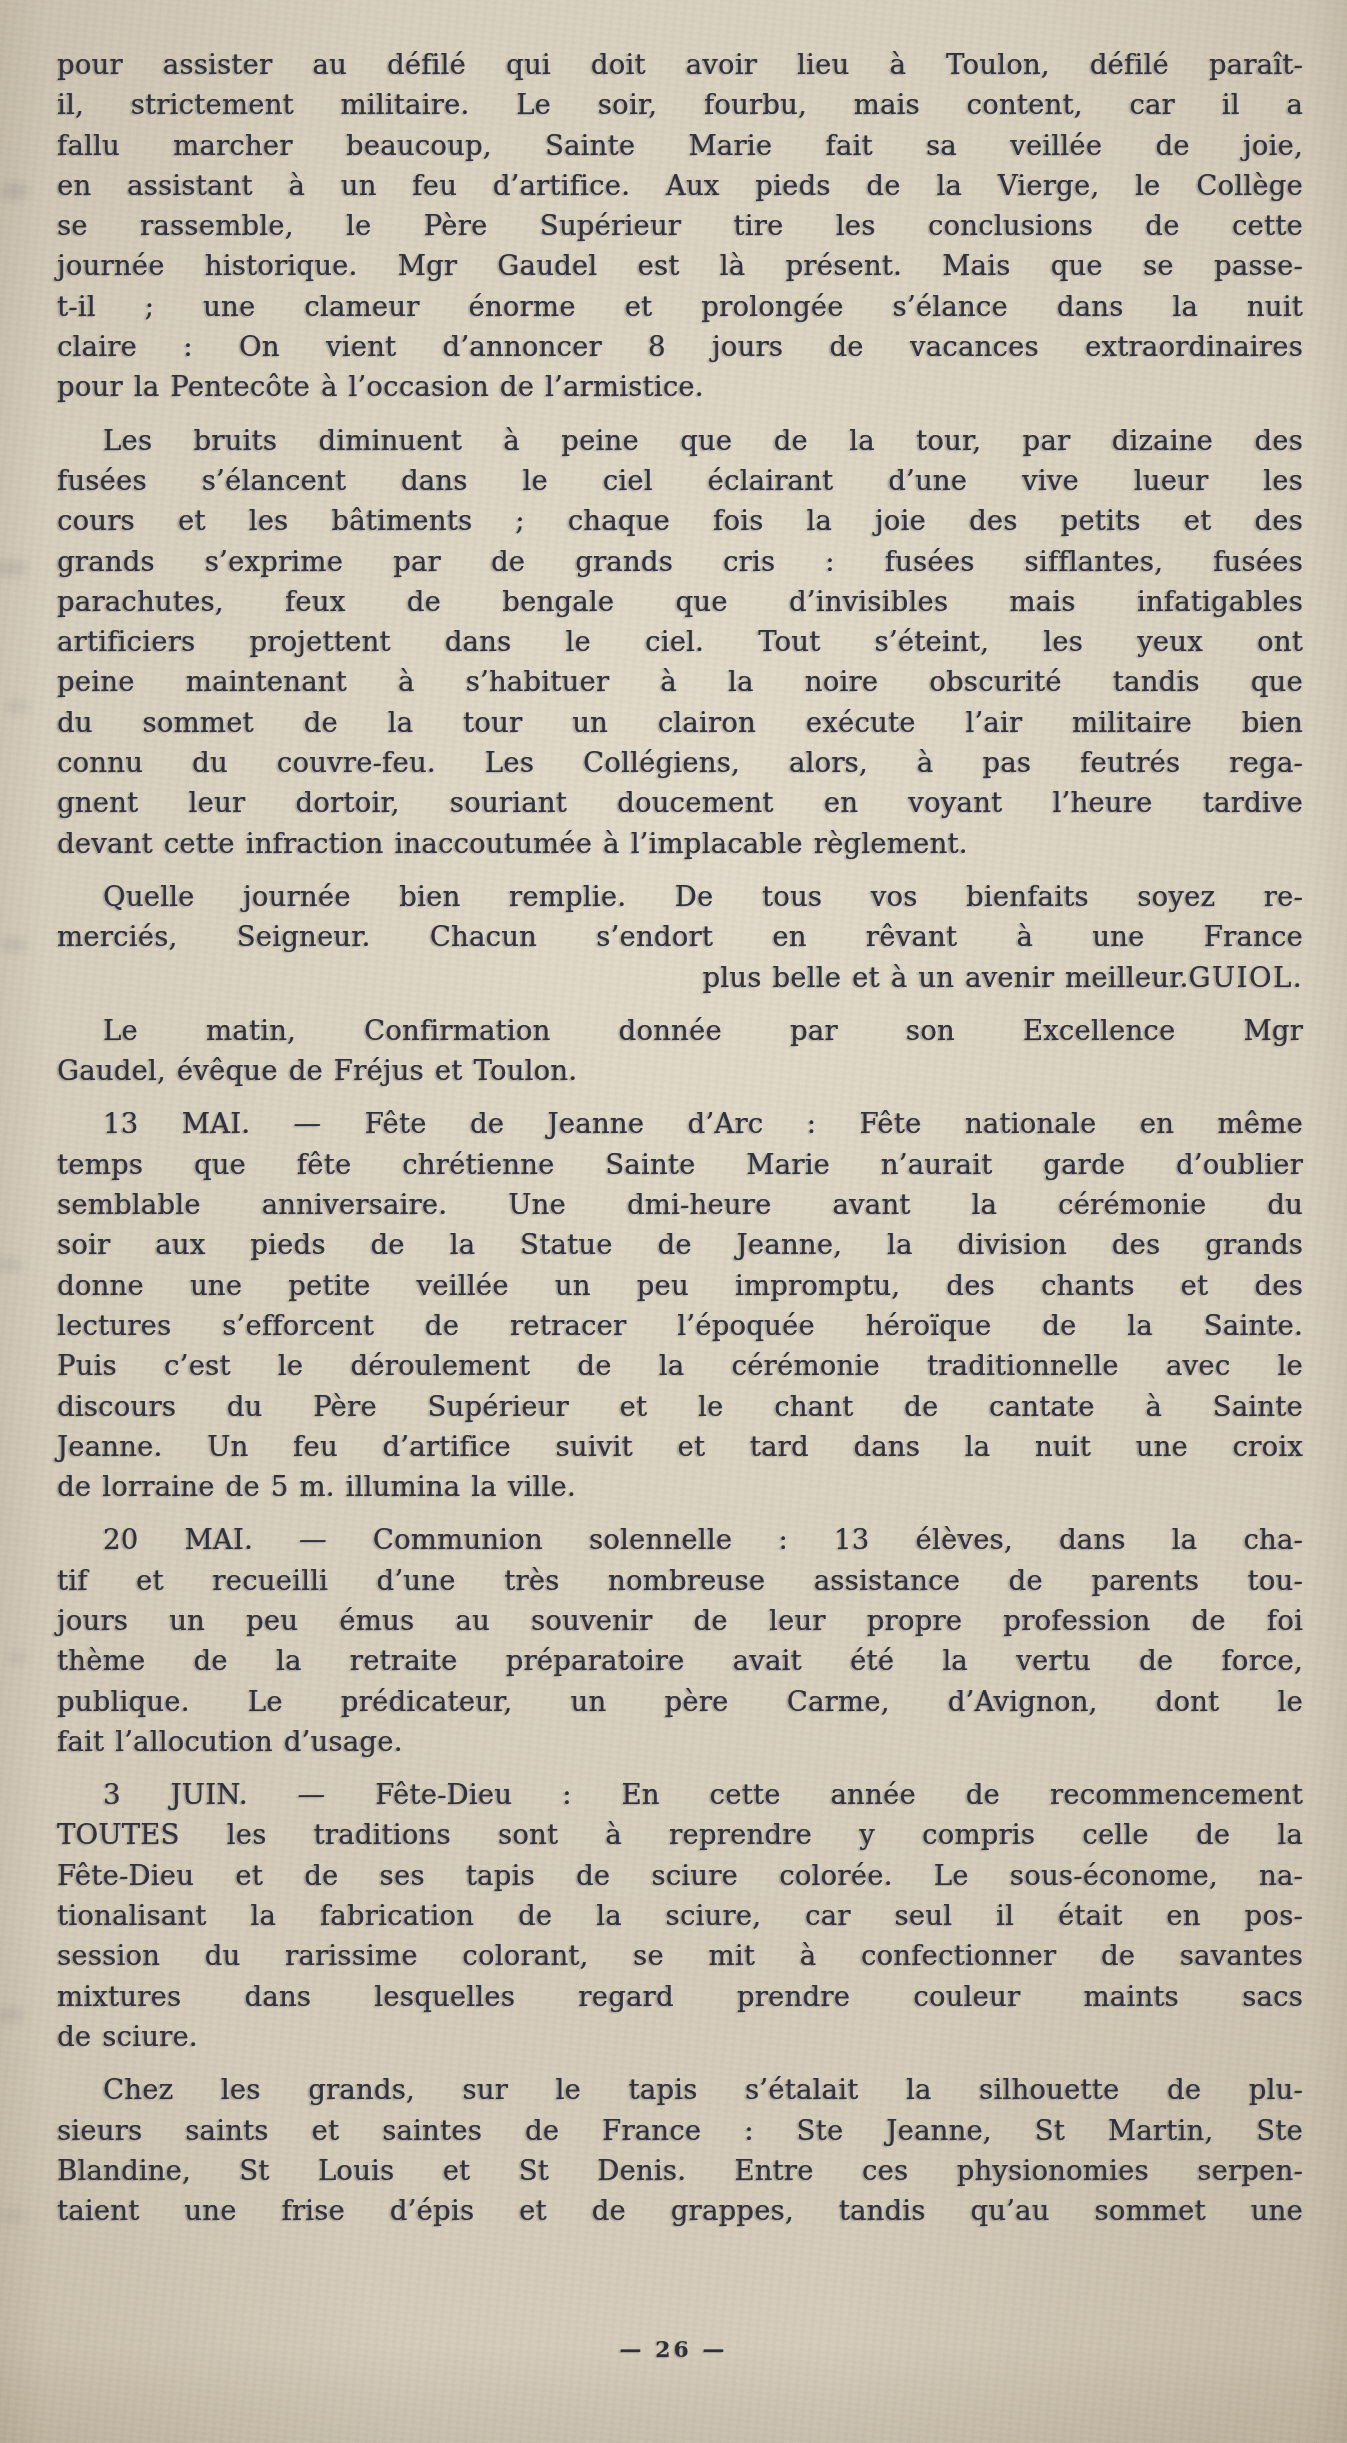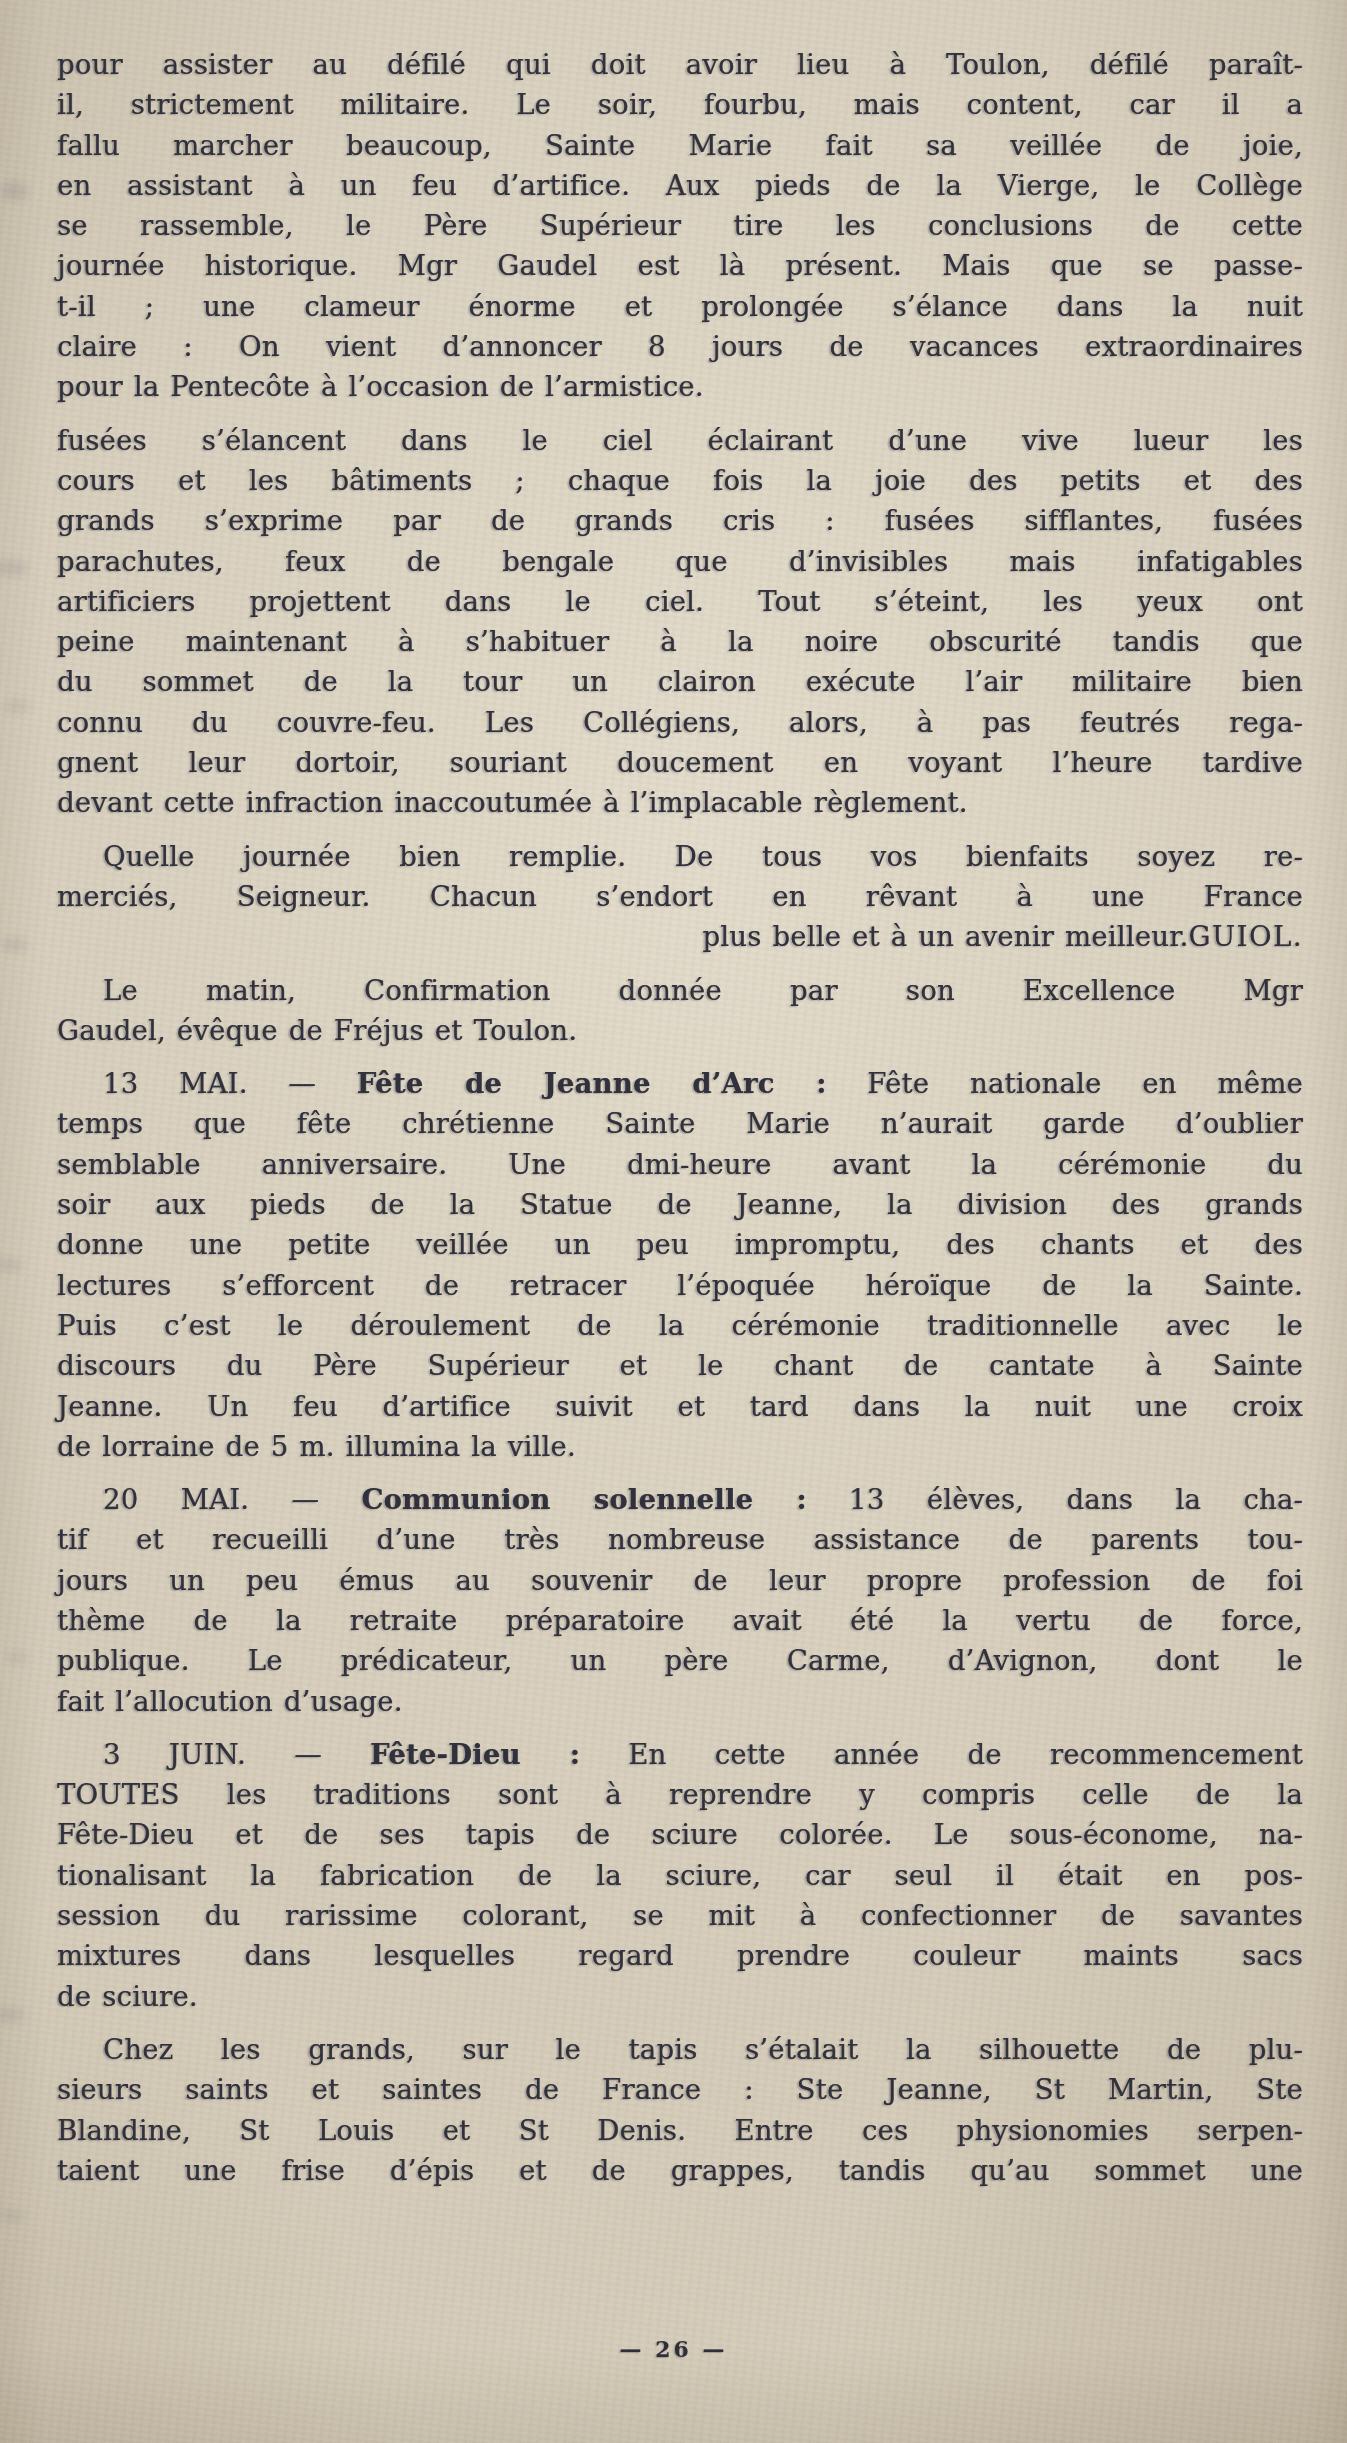--- a/index.html
+++ b/index.html
@@ -43,21 +43,21 @@
     text-align-last: justify;
     white-space: nowrap;
   }
   .line.last { text-align-last: left; }
   .line.first-indent { text-indent: 46px; }
   .line.with-sig {
     display: flex;
     justify-content: flex-end;
     white-space: nowrap;
   }
-  .line b { font-weight: bold; }
+  .line b { font-weight: normal; }
   .sig { letter-spacing: 1.5px; }
   .footer {
     position: absolute;
     top: 2336px; left: 0; width: 100%;
     text-align: center;
     font-family: "DejaVu Serif", "Liberation Serif", serif;
     font-size: 22px;
     font-weight: bold;
     color: #2f2f3b;
     letter-spacing: 3px;
@@ -100,20 +100,21 @@
         <div class="line"><span>il, strictement militaire. Le soir, fourbu, mais content, car il a</span></div>
         <div class="line"><span>fallu marcher beaucoup, Sainte Marie fait sa veillée de joie,</span></div>
         <div class="line"><span>en assistant à un feu d’artifice. Aux pieds de la Vierge, le Collège</span></div>
         <div class="line"><span>se rassemble, le Père Supérieur tire les conclusions de cette</span></div>
         <div class="line"><span>journée historique. Mgr Gaudel est là présent. Mais que se passe-</span></div>
         <div class="line"><span>t-il ; une clameur énorme et prolongée s’élance dans la nuit</span></div>
         <div class="line"><span>claire : On vient d’annoncer 8 jours de vacances extraordinaires</span></div>
         <div class="line last"><span>pour la Pentecôte à l’occasion de l’armistice.</span></div>
       </div>
       <div class="para">
+        <div class="line first-indent"><span>Les bruits diminuent à peine que de la tour, par dizaine des</span></div>
         <div class="line"><span>fusées s’élancent dans le ciel éclairant d’une vive lueur les</span></div>
         <div class="line"><span>cours et les bâtiments ; chaque fois la joie des petits et des</span></div>
         <div class="line"><span>grands s’exprime par de grands cris : fusées sifflantes, fusées</span></div>
         <div class="line"><span>parachutes, feux de bengale que d’invisibles mais infatigables</span></div>
         <div class="line"><span>artificiers projettent dans le ciel. Tout s’éteint, les yeux ont</span></div>
         <div class="line"><span>peine maintenant à s’habituer à la noire obscurité tandis que</span></div>
         <div class="line"><span>du sommet de la tour un clairon exécute l’air militaire bien</span></div>
         <div class="line"><span>connu du couvre-feu. Les Collégiens, alors, à pas feutrés rega-</span></div>
         <div class="line"><span>gnent leur dortoir, souriant doucement en voyant l’heure tardive</span></div>
         <div class="line last"><span>devant cette infraction inaccoutumée à l’implacable règlement.</span></div>

